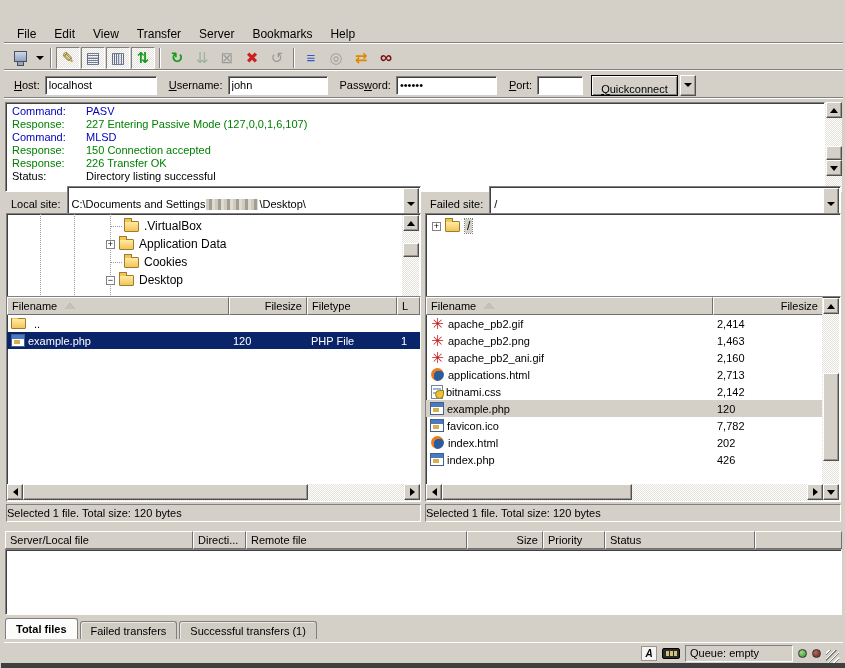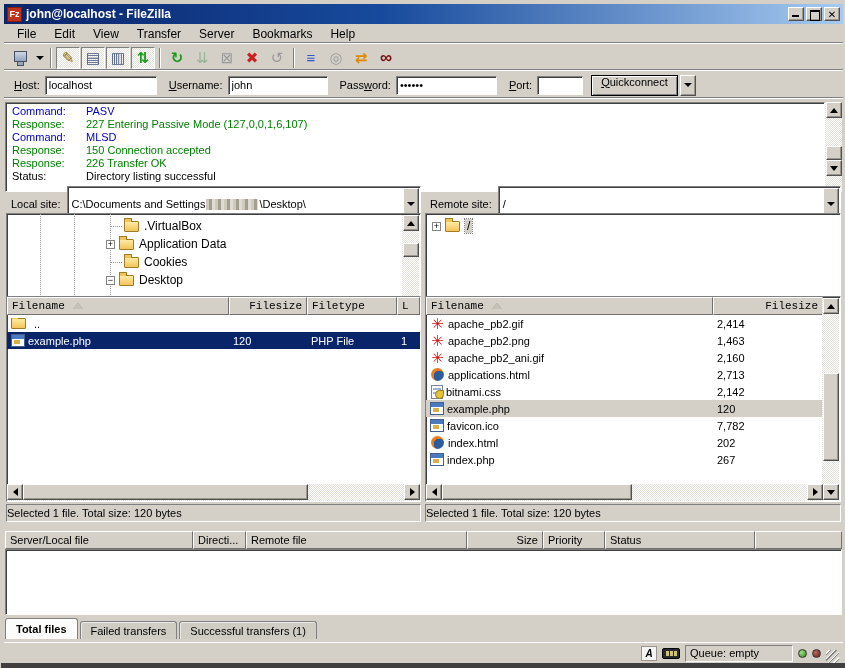--- a/index.html
+++ b/index.html
@@ -65,21 +65,21 @@
   
   .quickbar { position:absolute; left:3px; top:71px; width:839px; height:27px;
               display:flex; align-items:center;
               border-bottom:1px solid #fff; box-shadow:0 -1px 0 #808080 inset; }
   .qc-label { white-space:nowrap; }
   .field { height:19px; background:#fff; border:1px solid; border-color:#808080 #fff #fff #808080;
            box-shadow:inset 1px 1px 0 #404040; font-family:"Liberation Sans",sans-serif;
            font-size:11px; padding:0 3px; outline:none; }
   .qc-btn { height:21px; padding:0 9px; font-size:11px;
             border:1px solid #000; box-shadow:inset 1px 1px 0 #fff, inset -1px -1px 0 #808080;
-            background:#d4d0c8; display:flex; align-items:flex-start; }
+            background:#d4d0c8; display:flex; align-items:flex-end; }
   .qc-drop { width:16px; height:21px; display:flex; align-items:center; justify-content:center;
              border:1px solid; border-color:#fff #505050 #505050 #fff; box-shadow:inset -1px -1px 0 #9a968e;
              background:#d4d0c8; margin-left:2px; }
 
   
   .log { position:absolute; left:4px; top:101px; width:837px; height:90px; }
   .log-body { position:absolute; left:0; top:0; right:17px; bottom:0; background:#fff;
               border:1px solid; border-color:#808080 #fff #fff #808080; box-shadow:inset 1px 1px 0 #404040;
               padding:2px 0 0 6px; overflow:hidden; }
   .log-row { display:flex; line-height:13px; white-space:nowrap; }
@@ -124,21 +124,21 @@
   .folder { position:relative; width:15px; height:11px; flex:none; margin-right:5px;
             background:linear-gradient(#ffeaa4,#f2c558); border:1px solid #a07c28; border-radius:1px; }
   .folder::before { content:""; position:absolute; left:-1px; top:-4px; width:6px; height:3px;
                     background:#f2c558; border:1px solid #a07c28; border-bottom:none; }
   .tree-label { white-space:nowrap; font-size:12px; }
   .sel-gray { background:#d4d0c8; outline:1px dotted #808080; padding:0 2px; }
 
   
   .list-box { position:absolute; top:295px; height:206px; background:#fff;
               border:1px solid; border-color:#808080 #fff #fff #808080; box-shadow:inset 1px 1px 0 #404040; }
-  .lheader { display:flex; height:18px;font-family:Liberation Mono, monospace; }
+  .lheader { display:flex; height:18px; }
   .hcell { background:#d4d0c8; border-top:1px solid #fff; border-left:1px solid #fff;
            border-right:1px solid #707070; border-bottom:1px solid #707070;
            padding:0 4px; display:flex; align-items:center; overflow:hidden; white-space:nowrap; flex:none; }
   .hcell.rt { justify-content:flex-end; }
   .sort-asc { width:0; height:0; margin-left:8px; border-left:5px solid transparent;
               border-right:5px solid transparent; border-bottom:6px solid #c6c2b8;
               filter:drop-shadow(0 0 0.5px #8a8a8a); }
   .list-body { position:relative; }
   .frow { display:flex; align-items:center; height:17px; white-space:nowrap; }
   .frow .cell { padding:0 4px; overflow:hidden; flex:none; display:flex; align-items:center; gap:3px; }
@@ -187,29 +187,20 @@
   .led-red { background:radial-gradient(circle at 35% 35%, #b46a5e, #6a1d16); }
   .grip { width:13px; height:13px; align-self:flex-end;
           background:repeating-linear-gradient(135deg, transparent 0 2px, #fff 2px 3px, #808080 3px 4px); }
   .bottom-edge { position:absolute; left:0; right:0; bottom:0; height:5px; background:#3f3f3f; }
 </style>
 </head>
 <body>
 
 <div class="win">
 
-  <div class="titlebar">
-    <div class="fz-logo">Fz</div>
-    <div class="title-text">john@localhost - FileZilla</div>
-    <div class="winbtns">
-      <div class="wbtn raised g-min"></div>
-      <div class="wbtn raised g-max"></div>
-      <div class="wbtn raised g-close"></div>
-    </div>
-  </div>
 
   <div class="menubar">
     <span class="menu-item">File</span>
     <span class="menu-item">Edit</span>
     <span class="menu-item">View</span>
     <span class="menu-item">Transfer</span>
     <span class="menu-item">Server</span>
     <span class="menu-item">Bookmarks</span>
     <span class="menu-item">Help</span>
   </div>
@@ -299,21 +290,21 @@
     <span class="site-label">Local site:</span>
     <div class="combo">
       <span><span>C:\Documents and Settings</span><span class="redacted"></span><span>\Desktop\</span></span>
       <div class="combo-arrow">
           <span class="arr-down"></span>
         </div>
     </div>
   </div>
 
   <div class="site-row" style="left:424px;width:416px">
-    <span class="site-label">Remote site:</span>
+    <span class="site-label">Failed site:</span>
     <div class="combo">
       <span>/</span>
       <div class="combo-arrow">
           <span class="arr-down"></span>
         </div>
     </div>
   </div>
 
   <div class="tree-box" style="left:5px;width:415px">
     <span class="guide" style="left:33px"></span>
@@ -499,21 +490,21 @@
         <div class="cell rt" style="flex:1">
             <span>202</span>
           </div>
       </div>
       <div class="frow">
         <div class="cell" style="width:287px">
             <span class="fic ic-win"></span>
             <span>index.php</span>
           </div>
         <div class="cell rt" style="flex:1">
-            <span>267</span>
+            <span>426</span>
           </div>
       </div>
     </div>
     <div class="vscroll dither" style="top:1px;bottom:1px;right:1px">
       <div class="sb-btn" style="top:0;right:0">
           <span class="tri-up"></span>
         </div>
       <div class="sb-thumb" style="right:0;top:75px;width:16px;height:88px"></div>
       <div class="sb-btn" style="bottom:0;right:0">
           <span class="tri-dn"></span>

